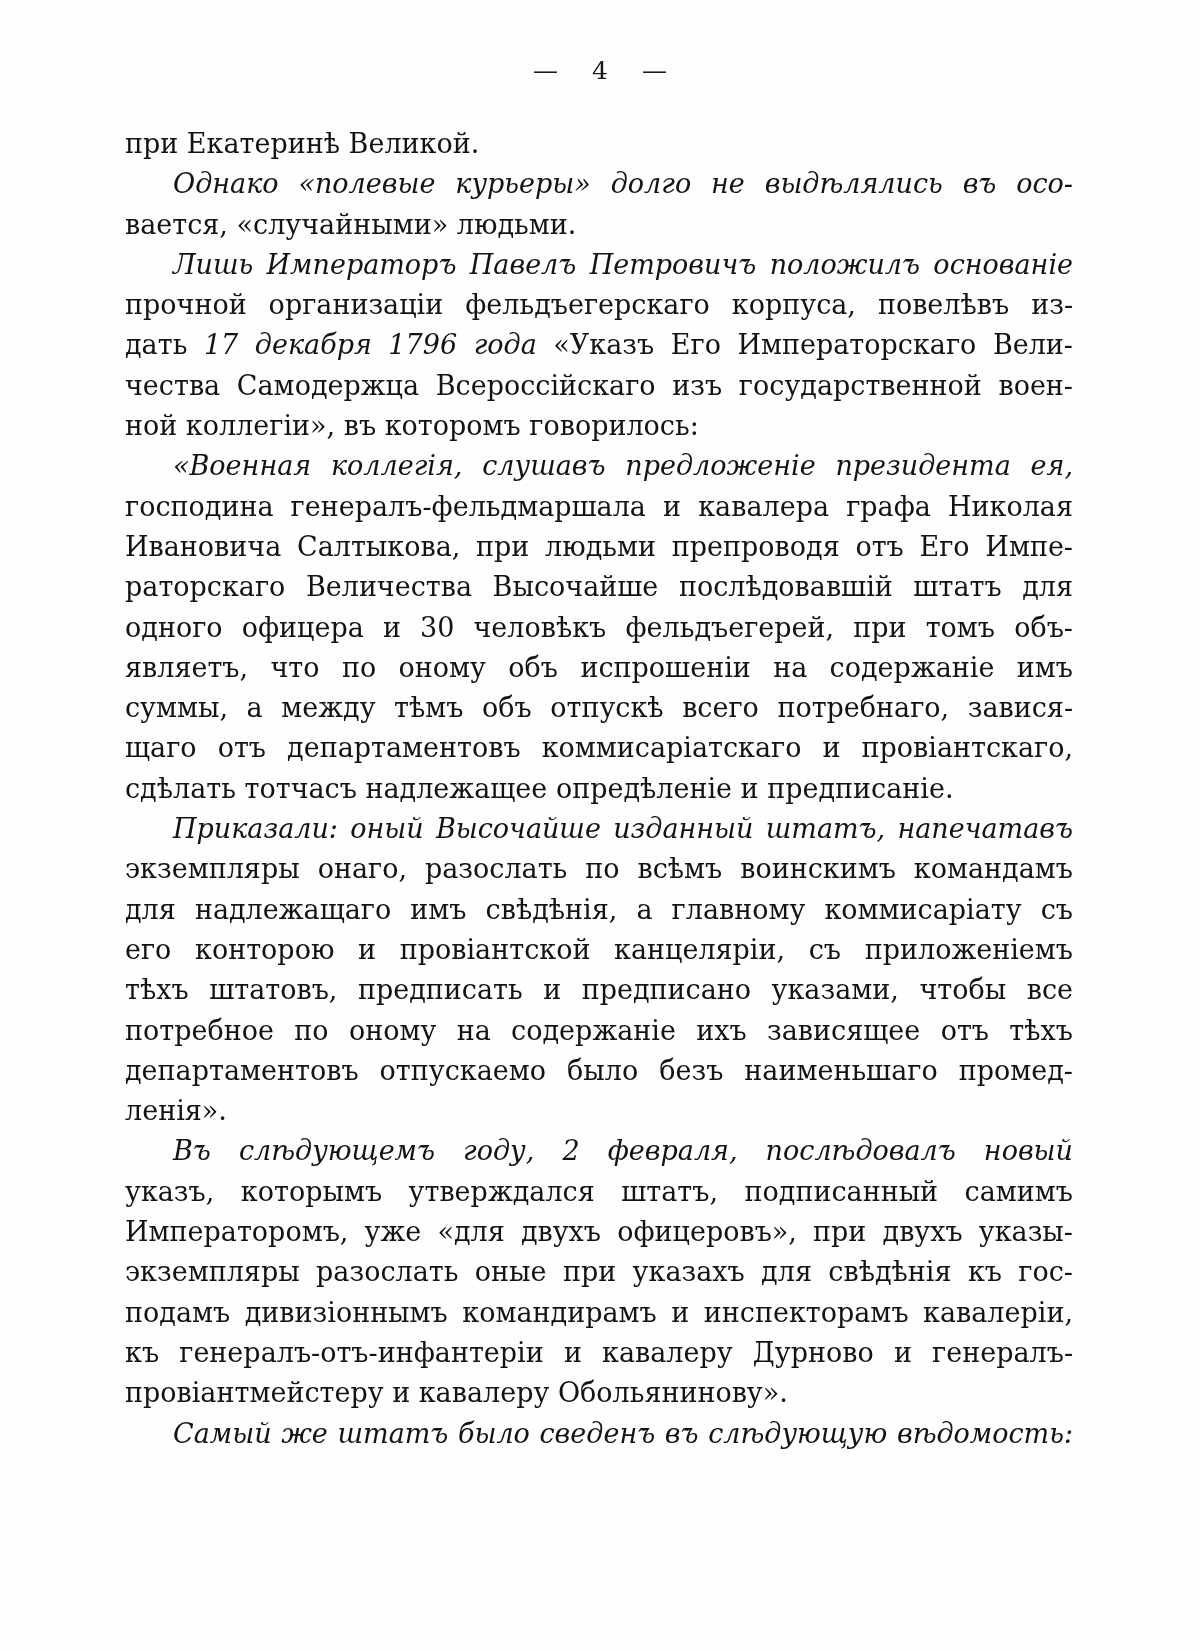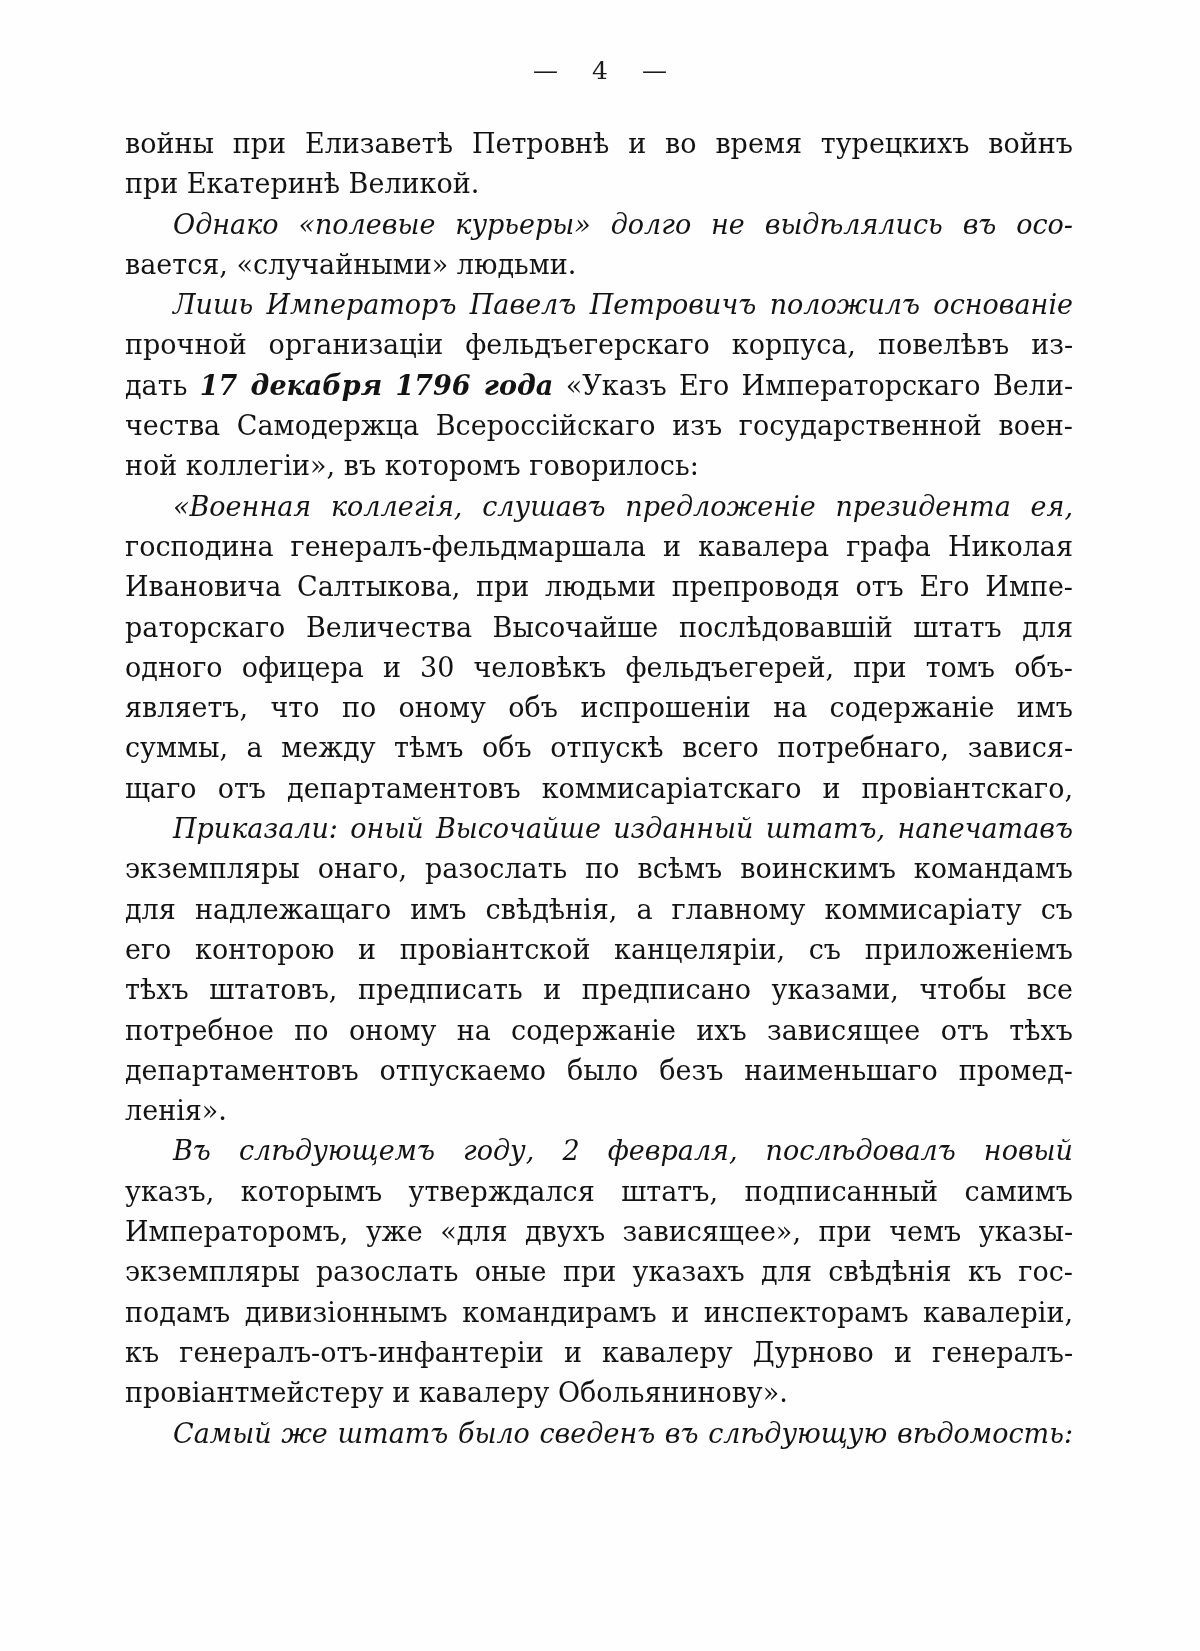--- a/index.html
+++ b/index.html
@@ -37,34 +37,33 @@
     line-height: 40.3px;
     text-align: justify;
     text-align-last: justify;
     -moz-text-align-last: justify;
   }
   .line.last {
     text-align-last: left;
     -moz-text-align-last: left;
   }
   .line.indent { text-indent: 48px; font-style: italic; }
-  .italic { font-style: italic; font-weight: bold; }
+  .italic { font-style: italic; }
 </style>
 </head>
 <body>
 
 <div class="page">
 
   <div class="page-header">
     <span class="dash">—</span><span class="num">4</span><span class="dash">—</span>
   </div>
 
   <div class="text-block">
       <div class="paragraph">
-        <div class="line"><span>войны при Елизаветѣ Петровнѣ и во время турецкихъ войнъ</span></div>
         <div class="line last"><span>при Екатеринѣ Великой.</span></div>
       </div>
       <div class="paragraph">
         <div class="line indent"><span>Однако «полевые курьеры» долго не выдѣлялись въ осо-</span></div>
         <div class="line last"><span>вается, «случайными» людьми.</span></div>
       </div>
       <div class="paragraph">
         <div class="line indent"><span>Лишь Императоръ Павелъ Петровичъ положилъ основаніе</span></div>
         <div class="line"><span>прочной организаціи фельдъегерскаго корпуса, повелѣвъ из-</span></div>
         <div class="line"><span>дать </span><span class="italic">17 декабря 1796 года</span><span> «Указъ Его Императорскаго Вели-</span></div>
@@ -73,35 +72,36 @@
       </div>
       <div class="paragraph">
         <div class="line indent"><span>«Военная коллегія, слушавъ предложеніе президента ея,</span></div>
         <div class="line"><span>господина генералъ-фельдмаршала и кавалера графа Николая</span></div>
         <div class="line"><span>Ивановича Салтыкова, при людьми препроводя отъ Его Импе-</span></div>
         <div class="line"><span>раторскаго Величества Высочайше послѣдовавшій штатъ для</span></div>
         <div class="line"><span>одного офицера и 30 человѣкъ фельдъегерей, при томъ объ-</span></div>
         <div class="line"><span>являетъ, что по оному объ испрошеніи на содержаніе имъ</span></div>
         <div class="line"><span>суммы, а между тѣмъ объ отпускѣ всего потребнаго, завися-</span></div>
         <div class="line"><span>щаго отъ департаментовъ коммисаріатскаго и провіантскаго,</span></div>
+        <div class="line last"><span>сдѣлать тотчасъ надлежащее опредѣленіе и предписаніе.</span></div>
       </div>
       <div class="paragraph">
         <div class="line indent"><span>Приказали: оный Высочайше изданный штатъ, напечатавъ</span></div>
         <div class="line"><span>экземпляры онаго, разослать по всѣмъ воинскимъ командамъ</span></div>
         <div class="line"><span>для надлежащаго имъ свѣдѣнія, а главному коммисаріату съ</span></div>
         <div class="line"><span>его конторою и провіантской канцеляріи, съ приложеніемъ</span></div>
         <div class="line"><span>тѣхъ штатовъ, предписать и предписано указами, чтобы все</span></div>
         <div class="line"><span>потребное по оному на содержаніе ихъ зависящее отъ тѣхъ</span></div>
         <div class="line"><span>департаментовъ отпускаемо было безъ наименьшаго промед-</span></div>
         <div class="line last"><span>ленія».</span></div>
       </div>
       <div class="paragraph">
         <div class="line indent"><span>Въ слѣдующемъ году, 2 февраля, послѣдовалъ новый</span></div>
         <div class="line"><span>указъ, которымъ утверждался штатъ, подписанный самимъ</span></div>
-        <div class="line"><span>Императоромъ, уже «для двухъ зависящее», при чемъ указы-</span></div>
+        <div class="line"><span>Императоромъ, уже «для двухъ офицеровъ», при двухъ указы-</span></div>
         <div class="line"><span>экземпляры разослать оные при указахъ для свѣдѣнія къ гос-</span></div>
         <div class="line"><span>подамъ дивизіоннымъ командирамъ и инспекторамъ кавалеріи,</span></div>
         <div class="line"><span>къ генералъ-отъ-инфантеріи и кавалеру Дурново и генералъ-</span></div>
         <div class="line last"><span>провіантмейстеру и кавалеру Обольянинову».</span></div>
       </div>
       <div class="paragraph">
         <div class="line indent"><span>Самый же штатъ было сведенъ въ слѣдующую вѣдомость:</span></div>
       </div>
     </div>
 

